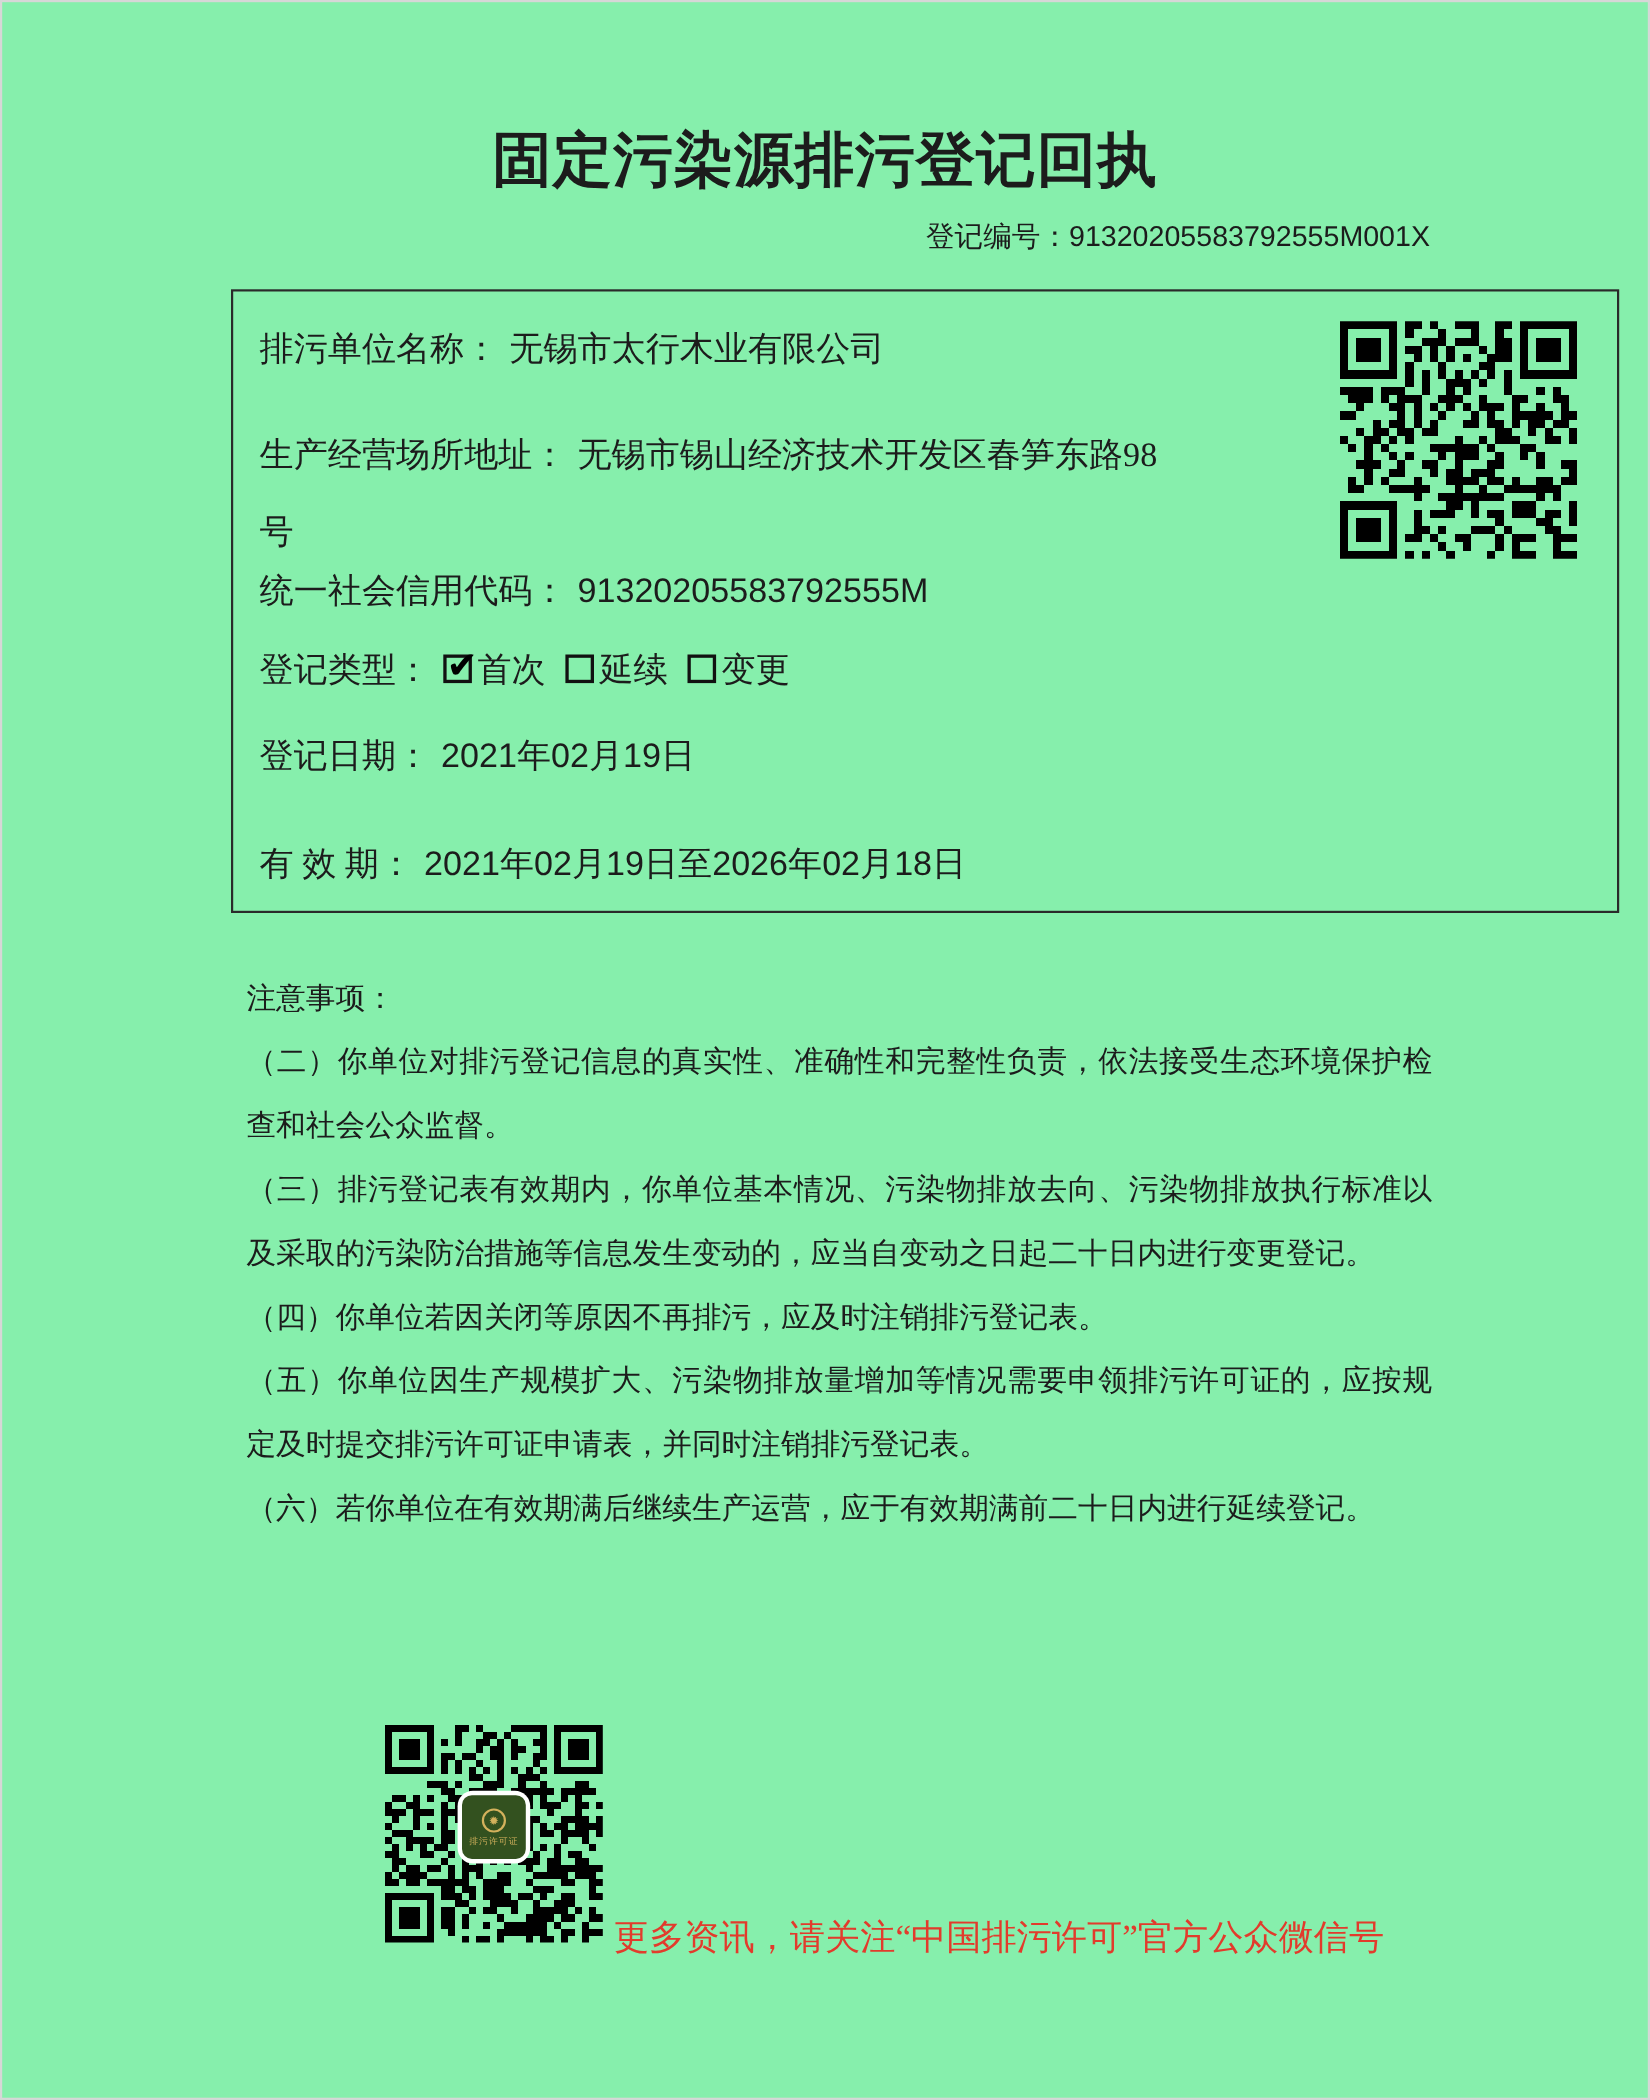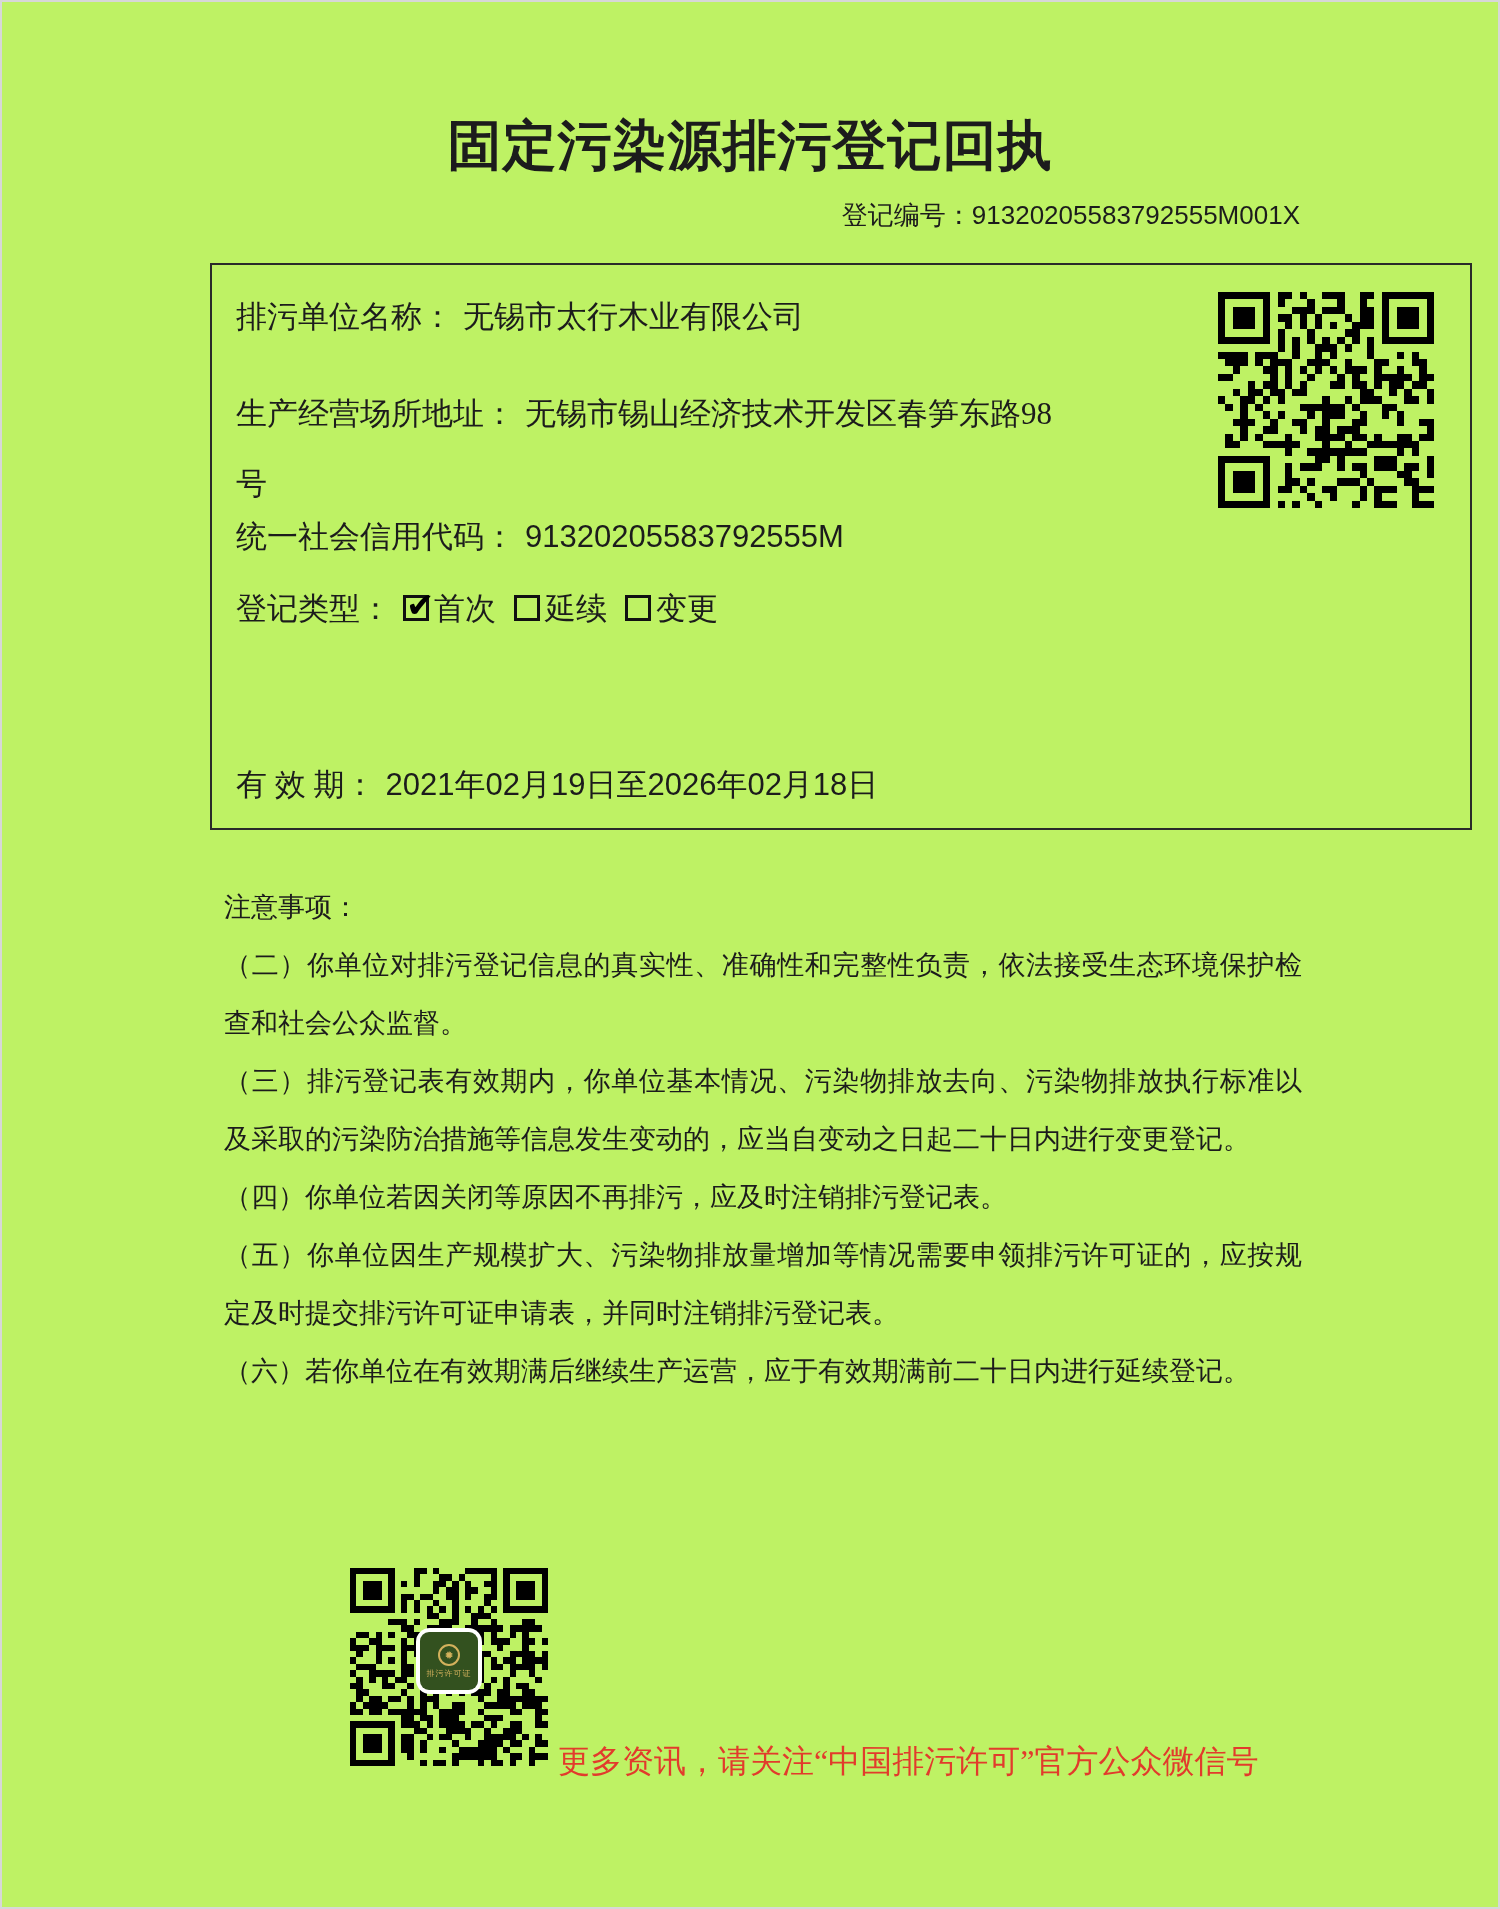--- a/index.html
+++ b/index.html
@@ -1,19 +1,19 @@
 <!DOCTYPE html>
 <html><head>
 <meta charset="utf-8">
 <style>
   html,body{margin:0;padding:0;background:#ffffff;}
   .page{
     position:relative;
     width:1500px;height:1909px;
-    background:#bef264;
+    background:#86efac;
     border:2px solid #d7d7d7;
     box-sizing:border-box;
     font-family:"Liberation Serif","DejaVu Serif",serif;
     color:#1c1c1c;
     overflow:hidden;
   }
   .title{
     position:absolute;top:108px;left:0;width:100%;
     text-align:center;font-size:54px;font-weight:bold;
     letter-spacing:1px;margin:0;
@@ -108,20 +108,21 @@
   <div class="info-box">
 
     <div class="row row-name"><span class="lbl">排污单位名称：</span><span class="val">无锡市太行木业有限公司</span></div>
 
     <div class="row row-addr"><span class="lbl">生产经营场所地址：</span><span class="val">无锡市锡山经济技术开发区春笋东路98号</span></div>
 
     <div class="row row-credit"><span class="lbl">统一社会信用代码：</span><span class="val sans">91320205583792555M</span></div>
 
     <div class="row row-type"><span class="lbl">登记类型：</span><span class="cb-item first"><span class="cb-box checked"></span><span>首次</span></span><span class="cb-item"><span class="cb-box"></span><span>延续</span></span><span class="cb-item"><span class="cb-box"></span><span>变更</span></span></div>
 
+    <div class="row row-date"><span class="lbl">登记日期：</span><span class="val sans">2021年02月19日</span></div>
 
     <div class="row row-valid"><span class="lbl">有 效 期：</span><span class="val sans">2021年02月19日至2026年02月18日</span></div>
 
     <svg id="qr1" class="qr qr-top" viewBox="0 0 29 29">
         <path d="M0 0h1v1h-1zM1 0h1v1h-1zM2 0h1v1h-1zM3 0h1v1h-1zM4 0h1v1h-1zM5 0h1v1h-1zM6 0h1v1h-1zM8 0h1v1h-1zM9 0h1v1h-1zM11 0h1v1h-1zM14 0h1v1h-1zM15 0h1v1h-1zM16 0h1v1h-1zM19 0h1v1h-1zM20 0h1v1h-1zM22 0h1v1h-1zM23 0h1v1h-1zM24 0h1v1h-1zM25 0h1v1h-1zM26 0h1v1h-1zM27 0h1v1h-1zM28 0h1v1h-1zM0 1h1v1h-1zM6 1h1v1h-1zM8 1h1v1h-1zM12 1h1v1h-1zM16 1h1v1h-1zM19 1h1v1h-1zM22 1h1v1h-1zM28 1h1v1h-1zM0 2h1v1h-1zM2 2h1v1h-1zM3 2h1v1h-1zM4 2h1v1h-1zM6 2h1v1h-1zM10 2h1v1h-1zM11 2h1v1h-1zM12 2h1v1h-1zM14 2h1v1h-1zM15 2h1v1h-1zM16 2h1v1h-1zM19 2h1v1h-1zM20 2h1v1h-1zM22 2h1v1h-1zM24 2h1v1h-1zM25 2h1v1h-1zM26 2h1v1h-1zM28 2h1v1h-1zM0 3h1v1h-1zM2 3h1v1h-1zM3 3h1v1h-1zM4 3h1v1h-1zM6 3h1v1h-1zM8 3h1v1h-1zM9 3h1v1h-1zM11 3h1v1h-1zM13 3h1v1h-1zM17 3h1v1h-1zM19 3h1v1h-1zM20 3h1v1h-1zM22 3h1v1h-1zM24 3h1v1h-1zM25 3h1v1h-1zM26 3h1v1h-1zM28 3h1v1h-1zM0 4h1v1h-1zM2 4h1v1h-1zM3 4h1v1h-1zM4 4h1v1h-1zM6 4h1v1h-1zM9 4h1v1h-1zM11 4h1v1h-1zM13 4h1v1h-1zM15 4h1v1h-1zM18 4h1v1h-1zM19 4h1v1h-1zM20 4h1v1h-1zM22 4h1v1h-1zM24 4h1v1h-1zM25 4h1v1h-1zM26 4h1v1h-1zM28 4h1v1h-1zM0 5h1v1h-1zM6 5h1v1h-1zM8 5h1v1h-1zM12 5h1v1h-1zM17 5h1v1h-1zM18 5h1v1h-1zM22 5h1v1h-1zM28 5h1v1h-1zM0 6h1v1h-1zM1 6h1v1h-1zM2 6h1v1h-1zM3 6h1v1h-1zM4 6h1v1h-1zM5 6h1v1h-1zM6 6h1v1h-1zM8 6h1v1h-1zM10 6h1v1h-1zM12 6h1v1h-1zM14 6h1v1h-1zM16 6h1v1h-1zM18 6h1v1h-1zM20 6h1v1h-1zM22 6h1v1h-1zM23 6h1v1h-1zM24 6h1v1h-1zM25 6h1v1h-1zM26 6h1v1h-1zM27 6h1v1h-1zM28 6h1v1h-1zM8 7h1v1h-1zM10 7h1v1h-1zM13 7h1v1h-1zM14 7h1v1h-1zM15 7h1v1h-1zM17 7h1v1h-1zM20 7h1v1h-1zM0 8h1v1h-1zM1 8h1v1h-1zM2 8h1v1h-1zM3 8h1v1h-1zM5 8h1v1h-1zM6 8h1v1h-1zM7 8h1v1h-1zM10 8h1v1h-1zM13 8h1v1h-1zM15 8h1v1h-1zM20 8h1v1h-1zM24 8h1v1h-1zM26 8h1v1h-1zM1 9h1v1h-1zM2 9h1v1h-1zM3 9h1v1h-1zM5 9h1v1h-1zM7 9h1v1h-1zM8 9h1v1h-1zM9 9h1v1h-1zM12 9h1v1h-1zM13 9h1v1h-1zM14 9h1v1h-1zM17 9h1v1h-1zM21 9h1v1h-1zM22 9h1v1h-1zM26 9h1v1h-1zM27 9h1v1h-1zM2 10h1v1h-1zM6 10h1v1h-1zM7 10h1v1h-1zM9 10h1v1h-1zM11 10h1v1h-1zM13 10h1v1h-1zM15 10h1v1h-1zM17 10h1v1h-1zM18 10h1v1h-1zM19 10h1v1h-1zM21 10h1v1h-1zM24 10h1v1h-1zM27 10h1v1h-1zM0 11h1v1h-1zM1 11h1v1h-1zM7 11h1v1h-1zM9 11h1v1h-1zM12 11h1v1h-1zM16 11h1v1h-1zM18 11h1v1h-1zM21 11h1v1h-1zM22 11h1v1h-1zM23 11h1v1h-1zM24 11h1v1h-1zM25 11h1v1h-1zM27 11h1v1h-1zM28 11h1v1h-1zM4 12h1v1h-1zM6 12h1v1h-1zM7 12h1v1h-1zM9 12h1v1h-1zM11 12h1v1h-1zM15 12h1v1h-1zM16 12h1v1h-1zM18 12h1v1h-1zM19 12h1v1h-1zM21 12h1v1h-1zM23 12h1v1h-1zM24 12h1v1h-1zM26 12h1v1h-1zM27 12h1v1h-1zM2 13h1v1h-1zM4 13h1v1h-1zM5 13h1v1h-1zM7 13h1v1h-1zM8 13h1v1h-1zM10 13h1v1h-1zM11 13h1v1h-1zM19 13h1v1h-1zM20 13h1v1h-1zM23 13h1v1h-1zM25 13h1v1h-1zM28 13h1v1h-1zM0 14h1v1h-1zM3 14h1v1h-1zM4 14h1v1h-1zM6 14h1v1h-1zM8 14h1v1h-1zM14 14h1v1h-1zM17 14h1v1h-1zM19 14h1v1h-1zM20 14h1v1h-1zM21 14h1v1h-1zM25 14h1v1h-1zM26 14h1v1h-1zM28 14h1v1h-1zM1 15h1v1h-1zM3 15h1v1h-1zM5 15h1v1h-1zM11 15h1v1h-1zM12 15h1v1h-1zM13 15h1v1h-1zM14 15h1v1h-1zM15 15h1v1h-1zM16 15h1v1h-1zM18 15h1v1h-1zM22 15h1v1h-1zM23 15h1v1h-1zM3 16h1v1h-1zM6 16h1v1h-1zM8 16h1v1h-1zM12 16h1v1h-1zM14 16h1v1h-1zM15 16h1v1h-1zM16 16h1v1h-1zM19 16h1v1h-1zM22 16h1v1h-1zM24 16h1v1h-1zM2 17h1v1h-1zM3 17h1v1h-1zM4 17h1v1h-1zM7 17h1v1h-1zM10 17h1v1h-1zM11 17h1v1h-1zM14 17h1v1h-1zM18 17h1v1h-1zM19 17h1v1h-1zM24 17h1v1h-1zM27 17h1v1h-1zM28 17h1v1h-1zM3 18h1v1h-1zM6 18h1v1h-1zM7 18h1v1h-1zM11 18h1v1h-1zM13 18h1v1h-1zM14 18h1v1h-1zM16 18h1v1h-1zM17 18h1v1h-1zM18 18h1v1h-1zM28 18h1v1h-1zM1 19h1v1h-1zM3 19h1v1h-1zM5 19h1v1h-1zM9 19h1v1h-1zM13 19h1v1h-1zM14 19h1v1h-1zM15 19h1v1h-1zM16 19h1v1h-1zM18 19h1v1h-1zM19 19h1v1h-1zM21 19h1v1h-1zM24 19h1v1h-1zM25 19h1v1h-1zM27 19h1v1h-1zM28 19h1v1h-1zM1 20h1v1h-1zM2 20h1v1h-1zM6 20h1v1h-1zM7 20h1v1h-1zM8 20h1v1h-1zM9 20h1v1h-1zM10 20h1v1h-1zM14 20h1v1h-1zM17 20h1v1h-1zM20 20h1v1h-1zM21 20h1v1h-1zM22 20h1v1h-1zM23 20h1v1h-1zM24 20h1v1h-1zM25 20h1v1h-1zM26 20h1v1h-1zM9 21h1v1h-1zM12 21h1v1h-1zM13 21h1v1h-1zM14 21h1v1h-1zM15 21h1v1h-1zM16 21h1v1h-1zM17 21h1v1h-1zM18 21h1v1h-1zM19 21h1v1h-1zM24 21h1v1h-1zM26 21h1v1h-1zM0 22h1v1h-1zM1 22h1v1h-1zM2 22h1v1h-1zM3 22h1v1h-1zM4 22h1v1h-1zM5 22h1v1h-1zM6 22h1v1h-1zM13 22h1v1h-1zM14 22h1v1h-1zM16 22h1v1h-1zM21 22h1v1h-1zM22 22h1v1h-1zM23 22h1v1h-1zM28 22h1v1h-1zM0 23h1v1h-1zM6 23h1v1h-1zM9 23h1v1h-1zM11 23h1v1h-1zM12 23h1v1h-1zM13 23h1v1h-1zM16 23h1v1h-1zM18 23h1v1h-1zM19 23h1v1h-1zM21 23h1v1h-1zM22 23h1v1h-1zM23 23h1v1h-1zM25 23h1v1h-1zM26 23h1v1h-1zM28 23h1v1h-1zM0 24h1v1h-1zM2 24h1v1h-1zM3 24h1v1h-1zM4 24h1v1h-1zM6 24h1v1h-1zM9 24h1v1h-1zM19 24h1v1h-1zM24 24h1v1h-1zM25 24h1v1h-1zM28 24h1v1h-1zM0 25h1v1h-1zM2 25h1v1h-1zM3 25h1v1h-1zM4 25h1v1h-1zM6 25h1v1h-1zM9 25h1v1h-1zM10 25h1v1h-1zM12 25h1v1h-1zM16 25h1v1h-1zM17 25h1v1h-1zM18 25h1v1h-1zM20 25h1v1h-1zM25 25h1v1h-1zM26 25h1v1h-1zM0 26h1v1h-1zM2 26h1v1h-1zM3 26h1v1h-1zM4 26h1v1h-1zM6 26h1v1h-1zM8 26h1v1h-1zM9 26h1v1h-1zM11 26h1v1h-1zM14 26h1v1h-1zM15 26h1v1h-1zM19 26h1v1h-1zM21 26h1v1h-1zM22 26h1v1h-1zM23 26h1v1h-1zM26 26h1v1h-1zM27 26h1v1h-1zM28 26h1v1h-1zM0 27h1v1h-1zM6 27h1v1h-1zM12 27h1v1h-1zM15 27h1v1h-1zM19 27h1v1h-1zM21 27h1v1h-1zM26 27h1v1h-1zM0 28h1v1h-1zM1 28h1v1h-1zM2 28h1v1h-1zM3 28h1v1h-1zM4 28h1v1h-1zM5 28h1v1h-1zM6 28h1v1h-1zM8 28h1v1h-1zM10 28h1v1h-1zM13 28h1v1h-1zM18 28h1v1h-1zM21 28h1v1h-1zM22 28h1v1h-1zM23 28h1v1h-1zM26 28h1v1h-1zM27 28h1v1h-1zM28 28h1v1h-1z" fill="#000"></path>
       </svg>
   </div>
 
   <div class="notes">
     <p>注意事项：</p>

